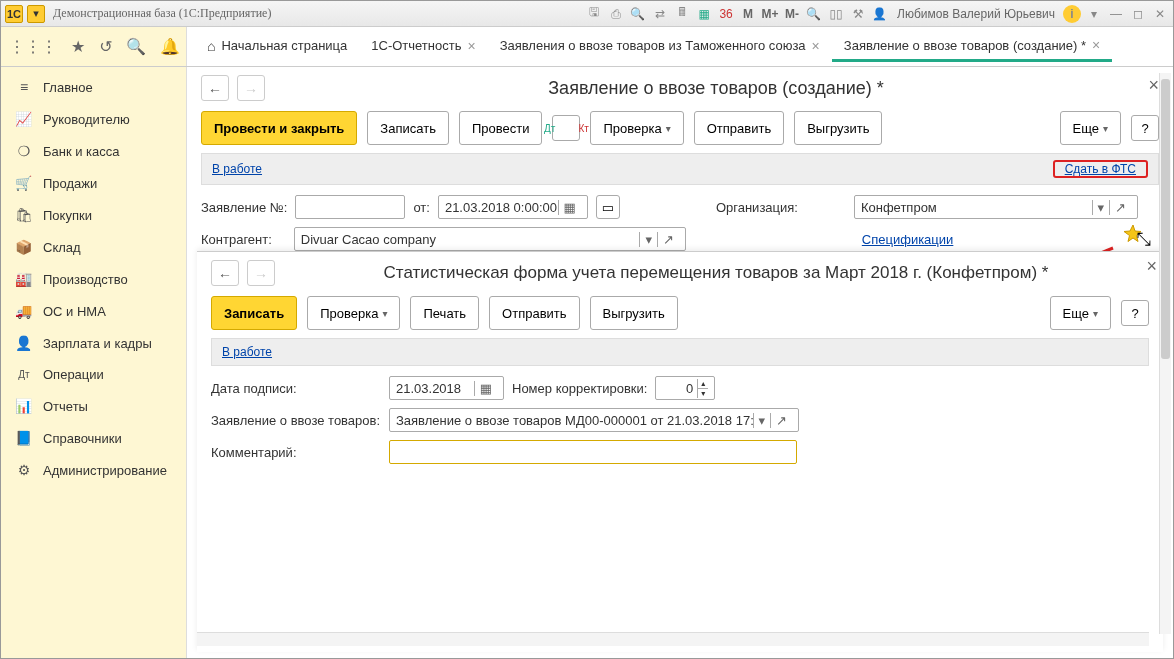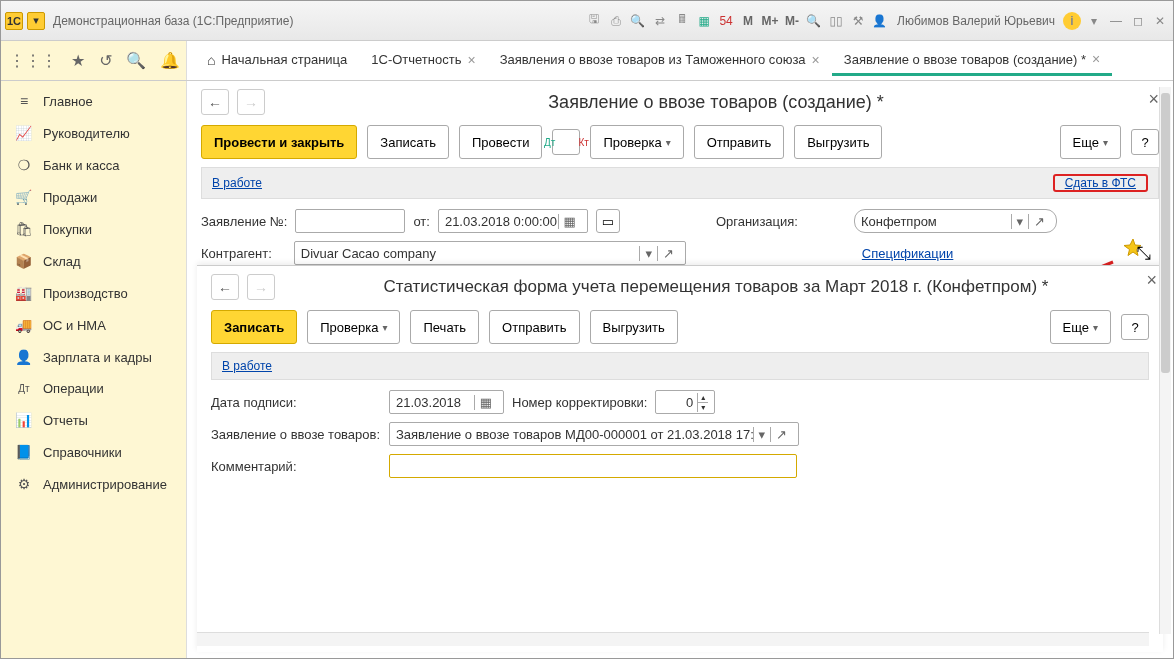--- a/index.html
+++ b/index.html
@@ -14,39 +14,39 @@
     width: 1174px;
     height: 659px;
     border: 1px solid #999;
     display: flex;
     flex-direction: column;
     background: #fff;
     position: relative;
   }
   
   .titlebar {
-    height: 40px;
+    height: 26px;
     background: linear-gradient(#f5f5f5,#e8e8e8);
     border-bottom: 1px solid #ccc;
     display: flex;
     align-items: center;
     padding: 12px 4px;
     gap: 4px;
   }
   .tb-icon {
     width: 18px; height: 18px;
     display: inline-flex;
     align-items: center;
     justify-content: center;
     border-radius: 2px;
     font-size: 11px;
   }
   .tb-logo { background: #fc3; color:#333; font-weight:bold; border:1px solid #c90;}
   .tb-drop { background: #fc3; border:1px solid #c90;}
-  .tb-title { color:#666; margin-left:4px; flex:1; }
+  .tb-title { color:#666; margin-left:4px; flex:1;font-family:Liberation Serif, serif; }
   .tb-right { display:flex; align-items:center; gap:4px; }
   .tb-btn { width:18px; height:18px; display:inline-flex; align-items:center; justify-content:center; color:#888; cursor:pointer;}
   .tb-user { color:#666; margin:0 4px;}
   .tb-info { background:#fc3; border-radius:9px; font-weight:bold;}
 
   
   .toolbar-row {
     height: 40px;
     display:flex;
     align-items:center;
@@ -239,21 +239,21 @@
     <span class="tb-icon tb-logo">1C</span>
     <span class="tb-icon tb-drop">▾</span>
     <span class="tb-title">Демонстрационная база  (1С:Предприятие)</span>
     <div class="tb-right">
       <span class="tb-btn">🖫</span>
       <span class="tb-btn">⎙</span>
       <span class="tb-btn">🔍</span>
       <span class="tb-btn">⇄</span>
       <span class="tb-btn">🖩</span>
       <span class="tb-btn" style="color:#2a8;">▦</span>
-      <span class="tb-btn" style="color:#c33;">54</span>
+      <span class="tb-btn" style="color:#c33;">36</span>
       <span class="tb-btn" style="color:#666;font-weight:bold;">M</span>
       <span class="tb-btn" style="color:#666;font-weight:bold;">M+</span>
       <span class="tb-btn" style="color:#666;font-weight:bold;">M-</span>
       <span class="tb-btn">🔍</span>
       <span class="tb-btn">▯▯</span>
       <span class="tb-btn">⚒</span>
       <span class="tb-btn">👤</span>
       <span class="tb-user">Любимов Валерий Юрьевич</span>
       <span class="tb-btn tb-info">i</span>
       <span class="tb-btn">▾</span>
@@ -397,21 +397,21 @@
           <span class="input" style="width:110px;"></span>
           <label>от:</label>
           <span class="input combo" style="width:150px;">
             <span>21.03.2018  0:00:00</span>
             <span class="drop">▦</span>
           </span>
           <button class="btn square" style="width:24px;height:24px;">▭</button>
           <span style="width:80px;"></span>
           <label>Организация:</label>
           <span style="width:40px;"></span>
-          <span class="input combo" style="width:203px;border-radius:11px;">
+          <span class="input combo" style="width:284px;">
             <span>Конфетпром</span>
             <span class="drop">▾</span>
             <span class="ext">↗</span>
           </span>
         </div>
         <div class="field-row">
           <label>Контрагент:</label>
           <span style="width:6px;"></span>
           <span class="input combo" style="width:392px;">
             <span>Divuar Cacao company</span>

